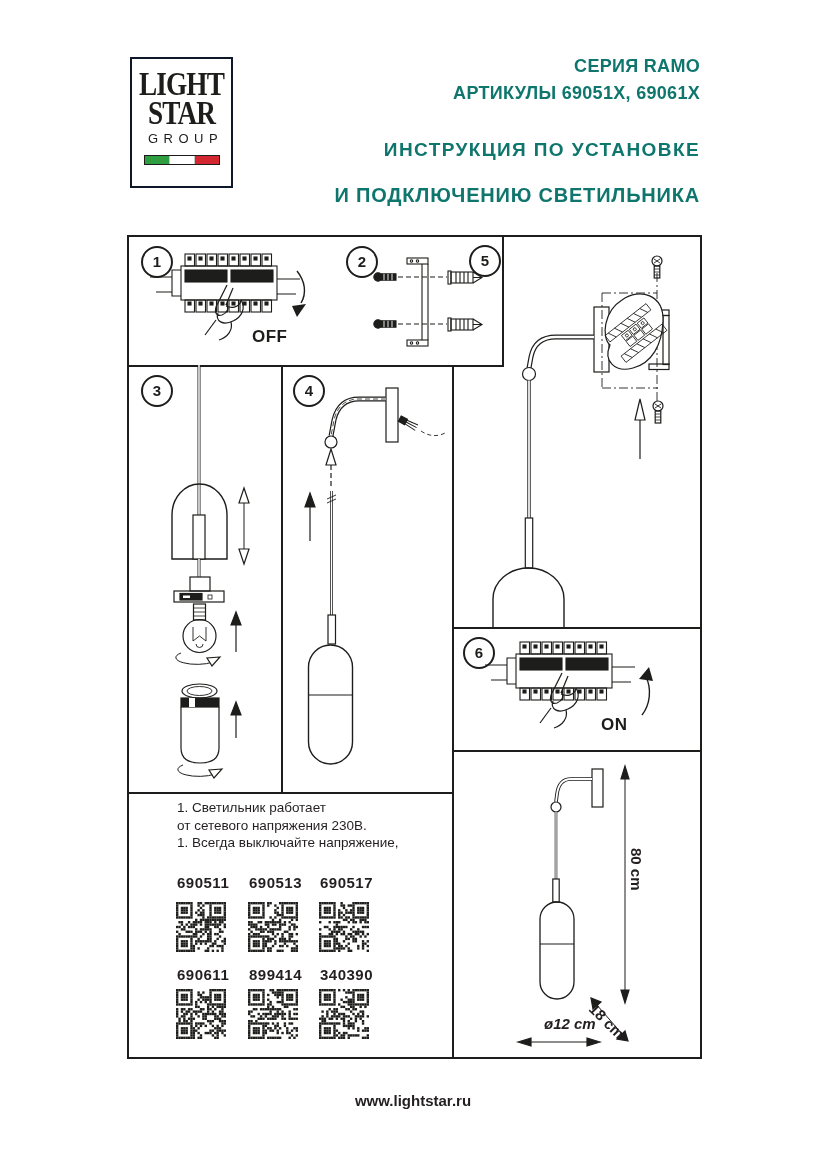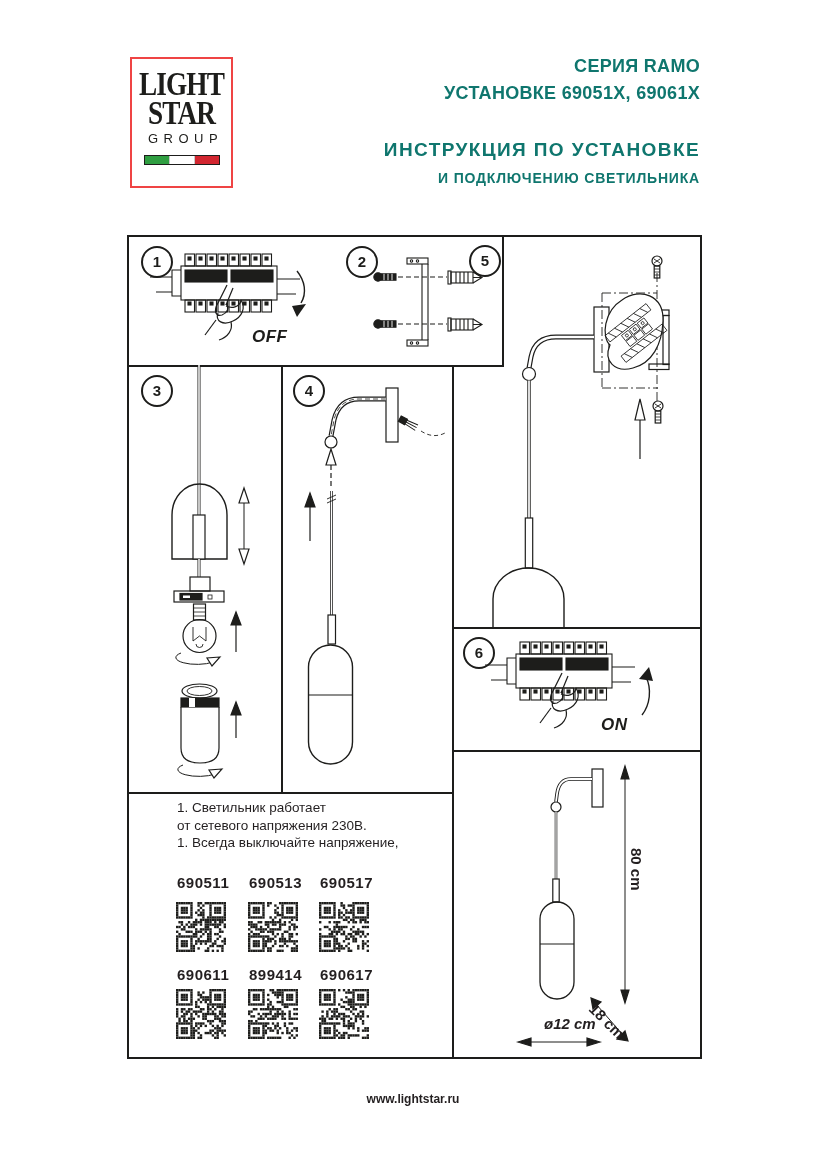--- a/index.html
+++ b/index.html
@@ -1,70 +1,70 @@
 <!DOCTYPE html>
 <html><head>
 <meta charset="utf-8">
 <style>
   html,body{margin:0;padding:0;background:#fff;}
   .page{position:relative;width:826px;height:1169px;background:#ffffff;overflow:hidden;
         font-family:"Liberation Sans",sans-serif;color:#1d1d1b;}
   
-  .logo{position:absolute;left:130px;top:57px;width:99px;height:127px;border:2px solid #ef4444;text-align:center;}
+  .logo{position:absolute;left:130px;top:57px;width:99px;height:127px;border:2px solid #0f172a;text-align:center;}
   .logo-word{font-family:"Liberation Serif",serif;font-weight:bold;font-size:31px;line-height:29px;
              transform:scale(.88,1.08);transform-origin:center top;letter-spacing:-1px;}
   .logo-w1{margin-top:9px;}
   .logo-group{font-size:13px;letter-spacing:5.5px;margin-top:5px;padding-left:8px;}
   .flag{width:74px;height:8px;margin:9px auto 0;border:1px solid #1d1d1b;display:flex;}
   .flag span{flex:1;}
   .f-green{background:#2f9e41;} .f-white{background:#ffffff;border-left:1px solid #c8c8c8;border-right:1px solid #c8c8c8;} .f-red{background:#d22630;}
   .titles{position:absolute;right:126px;top:53px;text-align:right;color:#0f766e;}
   .t-series,.t-articles{font-size:18px;font-weight:bold;line-height:27px;letter-spacing:.3px;}
   .t-main{font-size:19px;font-weight:bold;line-height:28px;letter-spacing:1.4px;margin-top:29px;}
-  .t-main2{font-size:14px;font-weight:bold;line-height:28px;letter-spacing:.8px;}
+  .t-main2{font-size:20px;font-weight:bold;line-height:28px;letter-spacing:.8px;margin-top:17px;}
   
   .content{position:absolute;left:127px;top:235px;width:575px;height:824px;border:2px solid #1d1d1b;box-sizing:border-box;}
   .ln{position:absolute;background:#1d1d1b;}
   .panel{position:absolute;}
   .stepnum{position:absolute;width:28px;height:28px;border:2px solid #1d1d1b;border-radius:50%;
            font-size:15px;font-weight:bold;line-height:28px;text-align:center;}
-  .diag-label{position:absolute;font-size:17px;font-weight:bold;letter-spacing:.5px;font-style:italic;}
+  .diag-label{position:absolute;font-size:17px;font-weight:bold;letter-spacing:.5px;}
   svg{position:absolute;left:0;top:0;}
   
   .notes-text{position:absolute;left:48px;top:7px;font-size:13.5px;line-height:17.5px;color:#231f20;}
   .prod-label{position:absolute;font-size:15px;font-weight:bold;letter-spacing:.5px;color:#231f20;}
   .qr{position:absolute;width:50px;height:50px;}
   
   .dim{position:absolute;font-size:15px;font-weight:bold;color:#231f20;white-space:nowrap;}
   .dim-80{left:193px;top:98px;transform:rotate(90deg);transform-origin:top left;}
   .dim-18{left:146px;top:250px;transform:rotate(45deg);transform-origin:top left;}
   .dim-12{left:92px;top:265px;font-style:italic;}
   
   .footer{position:absolute;left:0;top:1092px;width:100%;text-align:center;
-          font-size:12px;font-weight:bold;color:#231f20;}
+          font-size:15px;font-weight:bold;color:#231f20;}
 </style>
 </head>
 <body>
 
 <div class="page">
 
   <div class="logo">
     <div class="logo-word logo-w1">LIGHT</div>
     <div class="logo-word">STAR</div>
     <div class="logo-group">GROUP</div>
     <div class="flag">
       <span class="f-green"></span>
       <span class="f-white"></span>
       <span class="f-red"></span>
     </div>
   </div>
 
   <div class="titles">
     <div class="t-series">СЕРИЯ RAMO</div>
-    <div class="t-articles">УСТАНОВКЕ 69051X, 69061X</div>
+    <div class="t-articles">АРТИКУЛЫ 69051X, 69061X</div>
     <div class="t-main">ИНСТРУКЦИЯ ПО УСТАНОВКЕ</div>
     <div class="t-main2">И ПОДКЛЮЧЕНИЮ СВЕТИЛЬНИКА</div>
   </div>
 
   <div class="content">
 
     <div class="ln" style="left:206px;top:0;width:2px;height:128px"></div>
     <div class="ln" style="left:373px;top:0;width:2px;height:128px"></div>
     <div class="ln" style="left:0;top:128px;width:375px;height:2px"></div>
     <div class="ln" style="left:152px;top:128px;width:2px;height:427px"></div>
@@ -1066,21 +1066,21 @@
             <rect x="11.90" y="47.62" width="2.38" height="2.38" fill="#1d1d1b"></rect>
             <rect x="14.29" y="47.62" width="2.38" height="2.38" fill="#1d1d1b"></rect>
             <rect x="19.05" y="47.62" width="2.38" height="2.38" fill="#1d1d1b"></rect>
             <rect x="28.57" y="47.62" width="2.38" height="2.38" fill="#1d1d1b"></rect>
             <rect x="30.95" y="47.62" width="2.38" height="2.38" fill="#1d1d1b"></rect>
             <rect x="47.62" y="47.62" width="2.38" height="2.38" fill="#1d1d1b"></rect>
           </svg>
         </div>
       <span class="prod-label" style="left:48px;top:174px">690611</span>
       <span class="prod-label" style="left:120px;top:174px">899414</span>
-      <span class="prod-label" style="left:191px;top:174px">690617</span>
+      <span class="prod-label" style="left:191px;top:174px">340390</span>
       <div class="qr" style="left:47px;top:197px">
           <svg width="50" height="50" viewBox="0 0 50 50">
             <rect x="0.00" y="0.00" width="2.38" height="2.38" fill="#1d1d1b"></rect>
             <rect x="2.38" y="0.00" width="2.38" height="2.38" fill="#1d1d1b"></rect>
             <rect x="4.76" y="0.00" width="2.38" height="2.38" fill="#1d1d1b"></rect>
             <rect x="7.14" y="0.00" width="2.38" height="2.38" fill="#1d1d1b"></rect>
             <rect x="9.52" y="0.00" width="2.38" height="2.38" fill="#1d1d1b"></rect>
             <rect x="11.90" y="0.00" width="2.38" height="2.38" fill="#1d1d1b"></rect>
             <rect x="14.29" y="0.00" width="2.38" height="2.38" fill="#1d1d1b"></rect>
             <rect x="33.33" y="0.00" width="2.38" height="2.38" fill="#1d1d1b"></rect>

